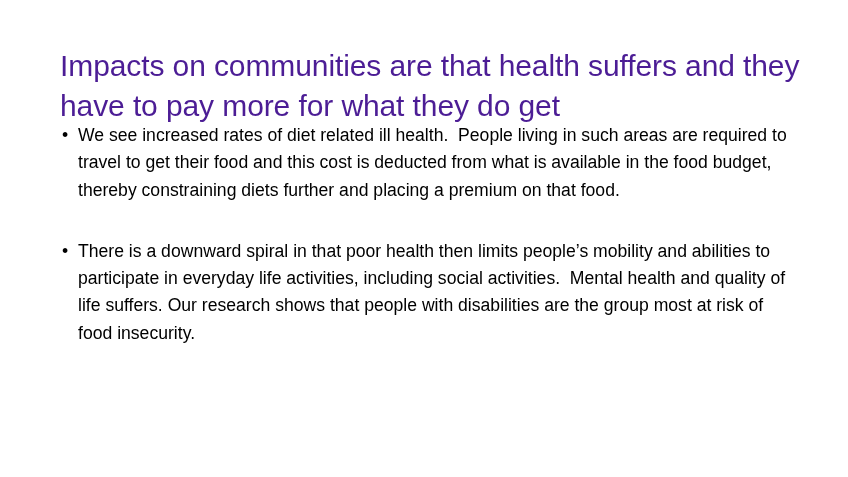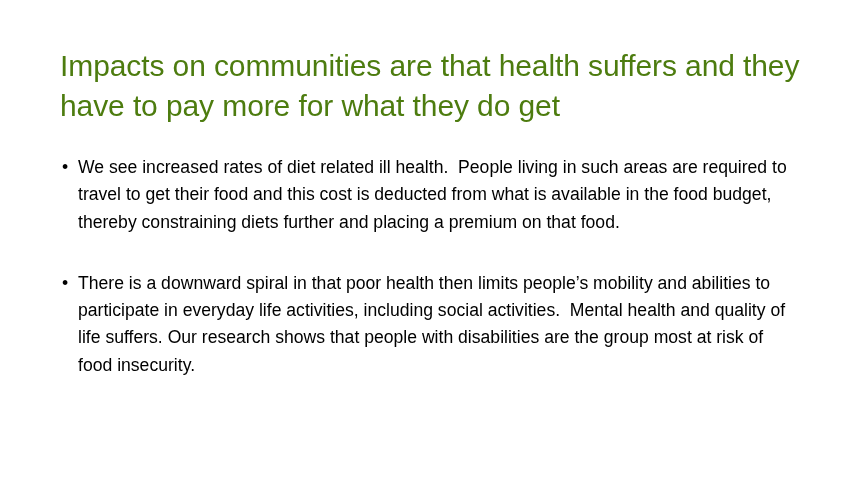--- a/index.html
+++ b/index.html
@@ -22,21 +22,21 @@
     box-sizing: border-box;
   }
   .slide-title {
     position: absolute;
     left: 60px;
     top: 26px;
     width: 740px;
     font-size: 30px;
     line-height: 1.32;
     font-weight: 400;
-    color: #4d7c0f;
+    color: #4c1d95;
     letter-spacing: -0.1px;
   }
   .slide-body {
     position: absolute;
     left: 60px;
     top: 122px;
     width: 740px;
   }
   .bullet {
     position: relative;
@@ -52,21 +52,20 @@
   .bullet .dot {
     position: absolute;
     left: 2px;
     top: 0px;
     font-size: 17.6px;
     line-height: 1.55;
   }
   .bullet .text {
     display: block;
     white-space: pre-wrap;
-    margin-top: 32px;
   }
 </style>
 </head>
 <body>
 
 <div class="slide">
 
   <h1 class="slide-title">Impacts on communities are that health suffers and they have to pay more for what they do get</h1>
 
   <div class="slide-body">

